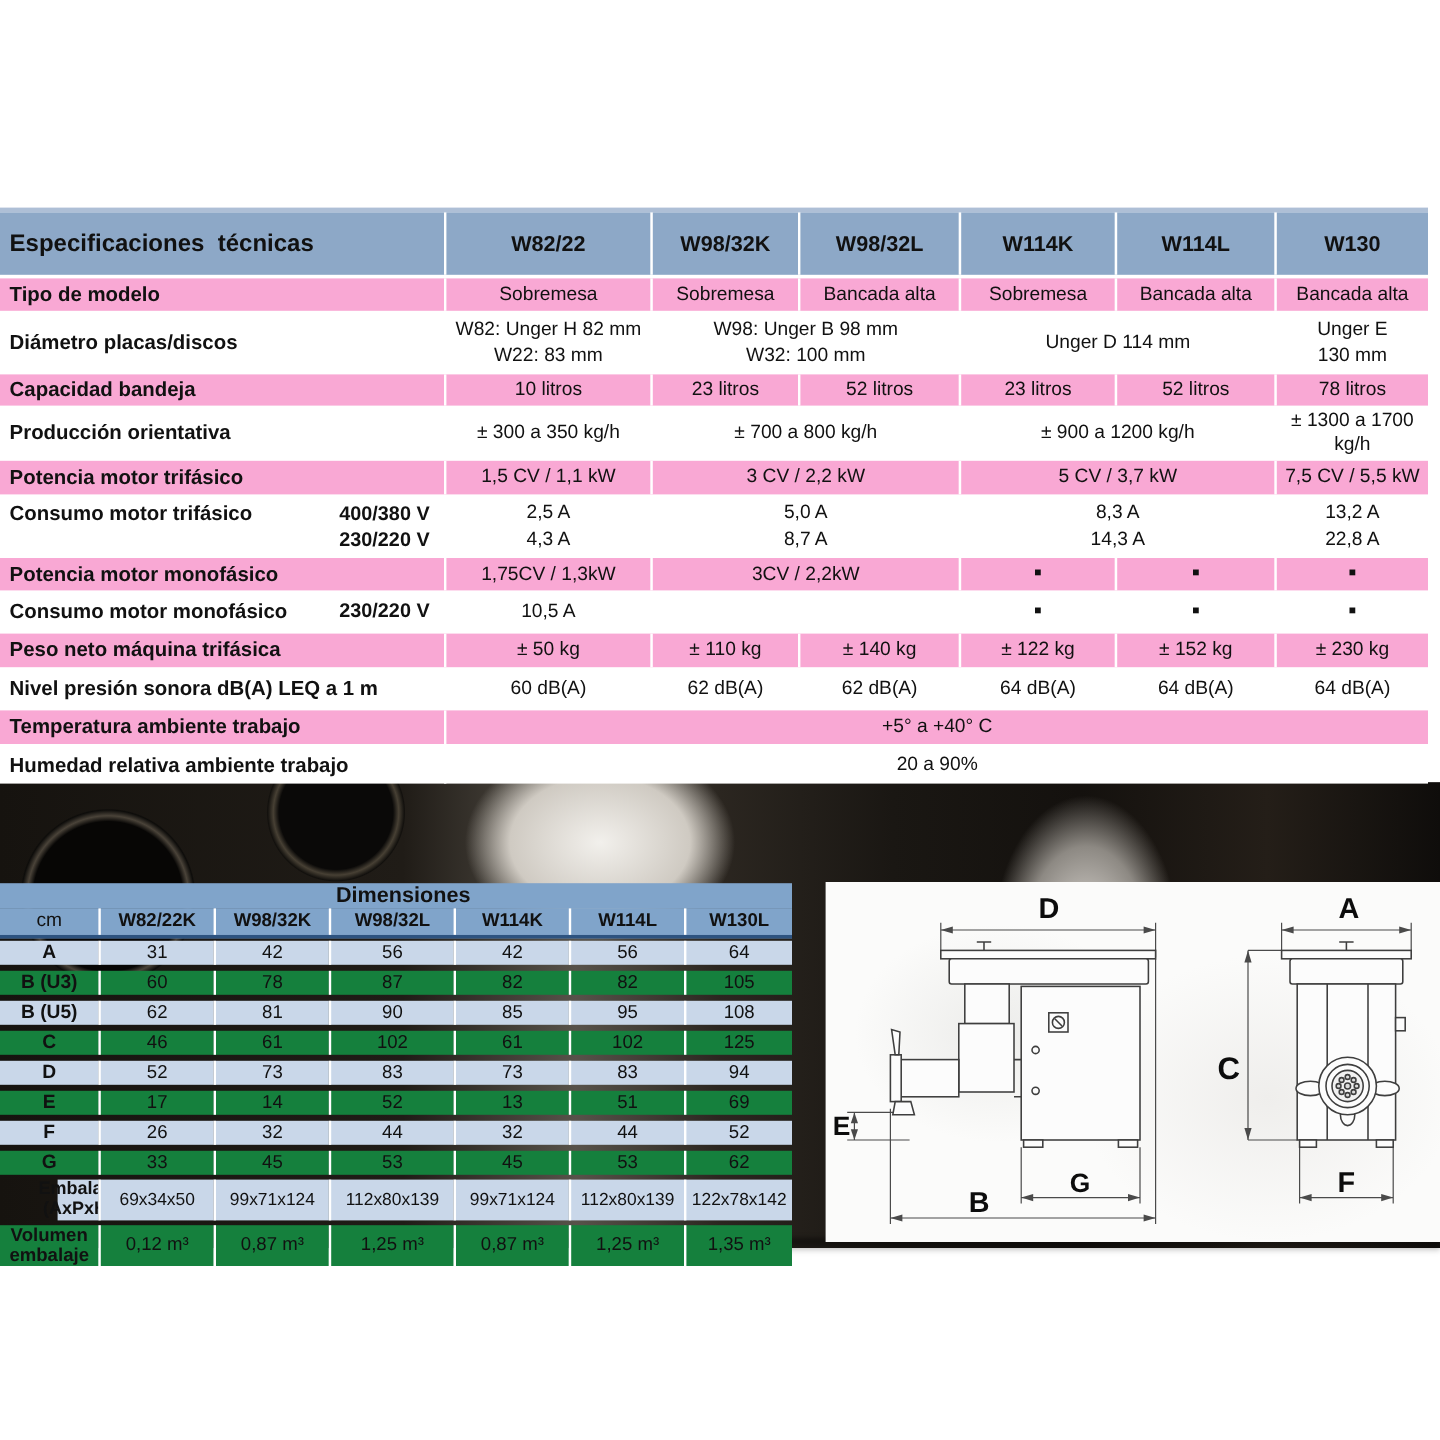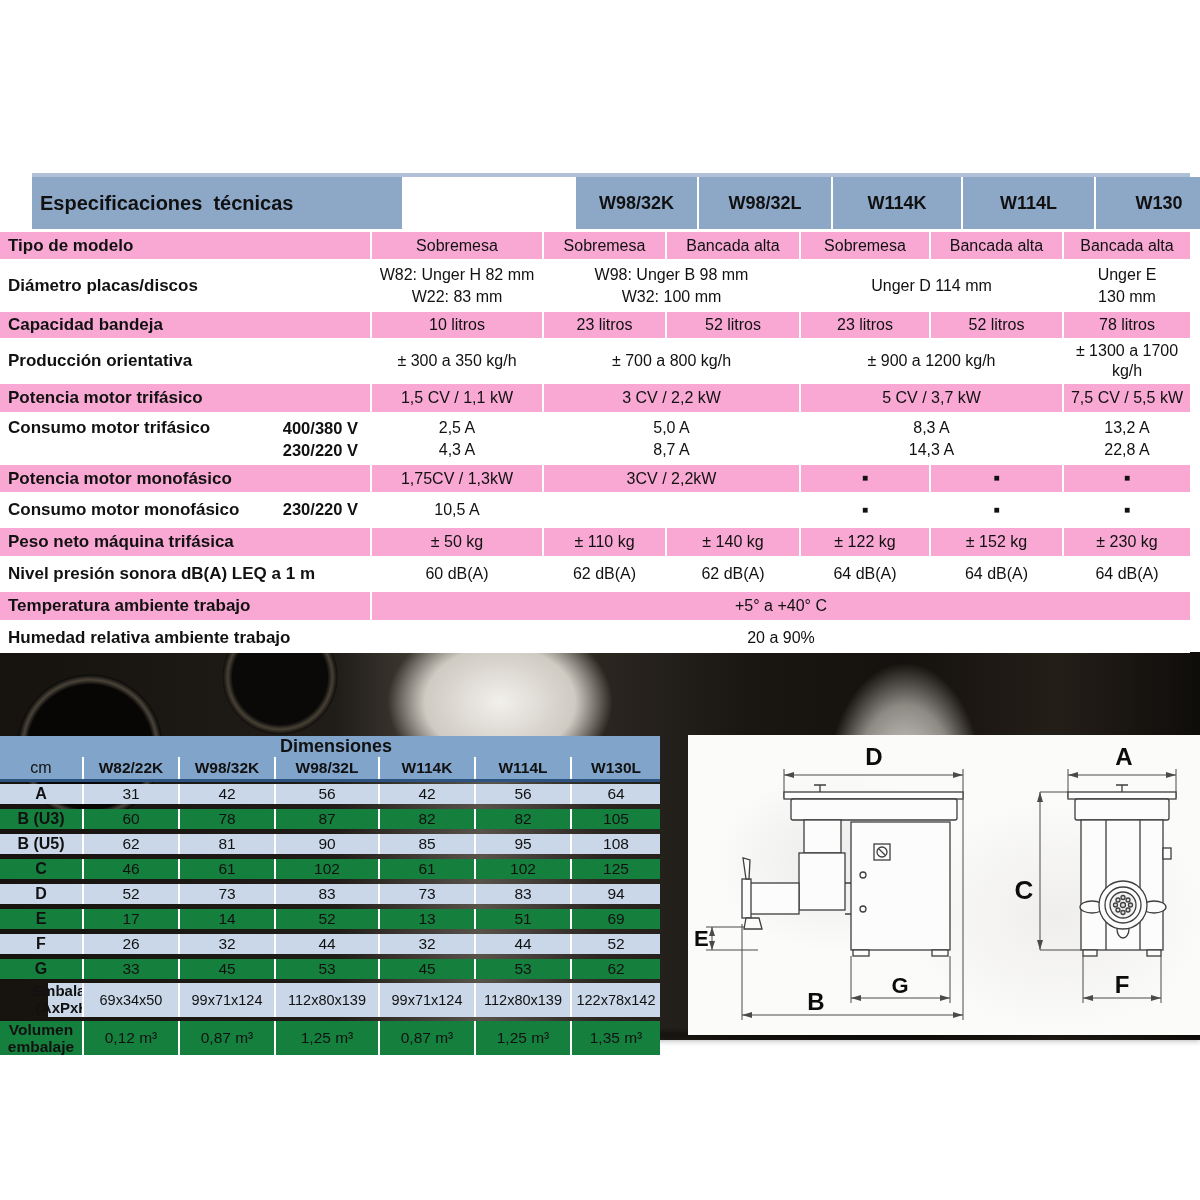--- a/index.html
+++ b/index.html
@@ -16,21 +16,21 @@
       radial-gradient(ellipse 110px 170px at 905px 130px, #e4e0db 0%, #8d8983 45%, rgba(141,137,131,0) 70%),
       radial-gradient(ellipse 300px 230px at 1120px 250px, #3a332c 0%, rgba(58,51,44,0) 70%),
       linear-gradient(90deg,#16130f 0%,#201c17 28%,#57524a 40%,#2b2620 50%,#1a1713 62%,#14110e 75%,#241e18 88%,#0f0d0b 100%);
   }
   .photo::after{content:"";position:absolute;left:0;bottom:-4px;width:100%;height:12px;
     background:linear-gradient(180deg,rgba(0,0,0,.55),rgba(0,0,0,0));filter:blur(2px);}
 
   
   .spec{position:absolute;left:0;top:173px;width:1190px;z-index:2;}
   .srow{display:grid;grid-template-columns:370px 172px 123px 134px 130px 133px 128px;margin-top:3px;}
-  .srow.shead{margin-top:0;margin-left:32px;}
+  .srow.shead{margin-top:0;}
   .cell{display:flex;align-items:center;justify-content:center;text-align:center;font-size:16px;line-height:1.25;}
   .cell.lab{grid-column:1;justify-content:flex-start;text-align:left;font-weight:bold;font-size:17px;padding-left:8px;}
   .c1{grid-column:2}.c2{grid-column:3}.c3{grid-column:4}.c4{grid-column:5}.c5{grid-column:6}.c6{grid-column:7}
   .sp23{grid-column:3/5}.sp45{grid-column:5/7}.spall{grid-column:2/8}
   .pale  > .cell{background:#f9a8d4;}
   .white > .cell{background:#fff;}
   .srow > .cell + .cell{border-left:2px solid #fff;}
   .shead{height:52px;border-top:4px solid #aebfd6;}
   .shead > .cell{background:#8da8c7;font-weight:bold;font-size:18px;border-left:2px solid rgba(255,255,255,.55);}
   .shead > .cell.lab{font-size:20px;border-left:none;white-space:pre;}
@@ -78,20 +78,21 @@
 </style>
 </head>
 <body>
 
 <div class="photo"></div>
 
 <section class="spec">
 
   <div class="srow shead">
     <div class="cell lab">Especificaciones  técnicas</div>
+    <div class="cell c1">W82/22</div>
     <div class="cell c2">W98/32K</div>
     <div class="cell c3">W98/32L</div>
     <div class="cell c4">W114K</div>
     <div class="cell c5">W114L</div>
     <div class="cell c6">W130</div>
   </div>
 
   <div class="srow pale h27">
     <div class="cell lab">Tipo de modelo</div>
     <div class="cell c1">Sobremesa</div>

